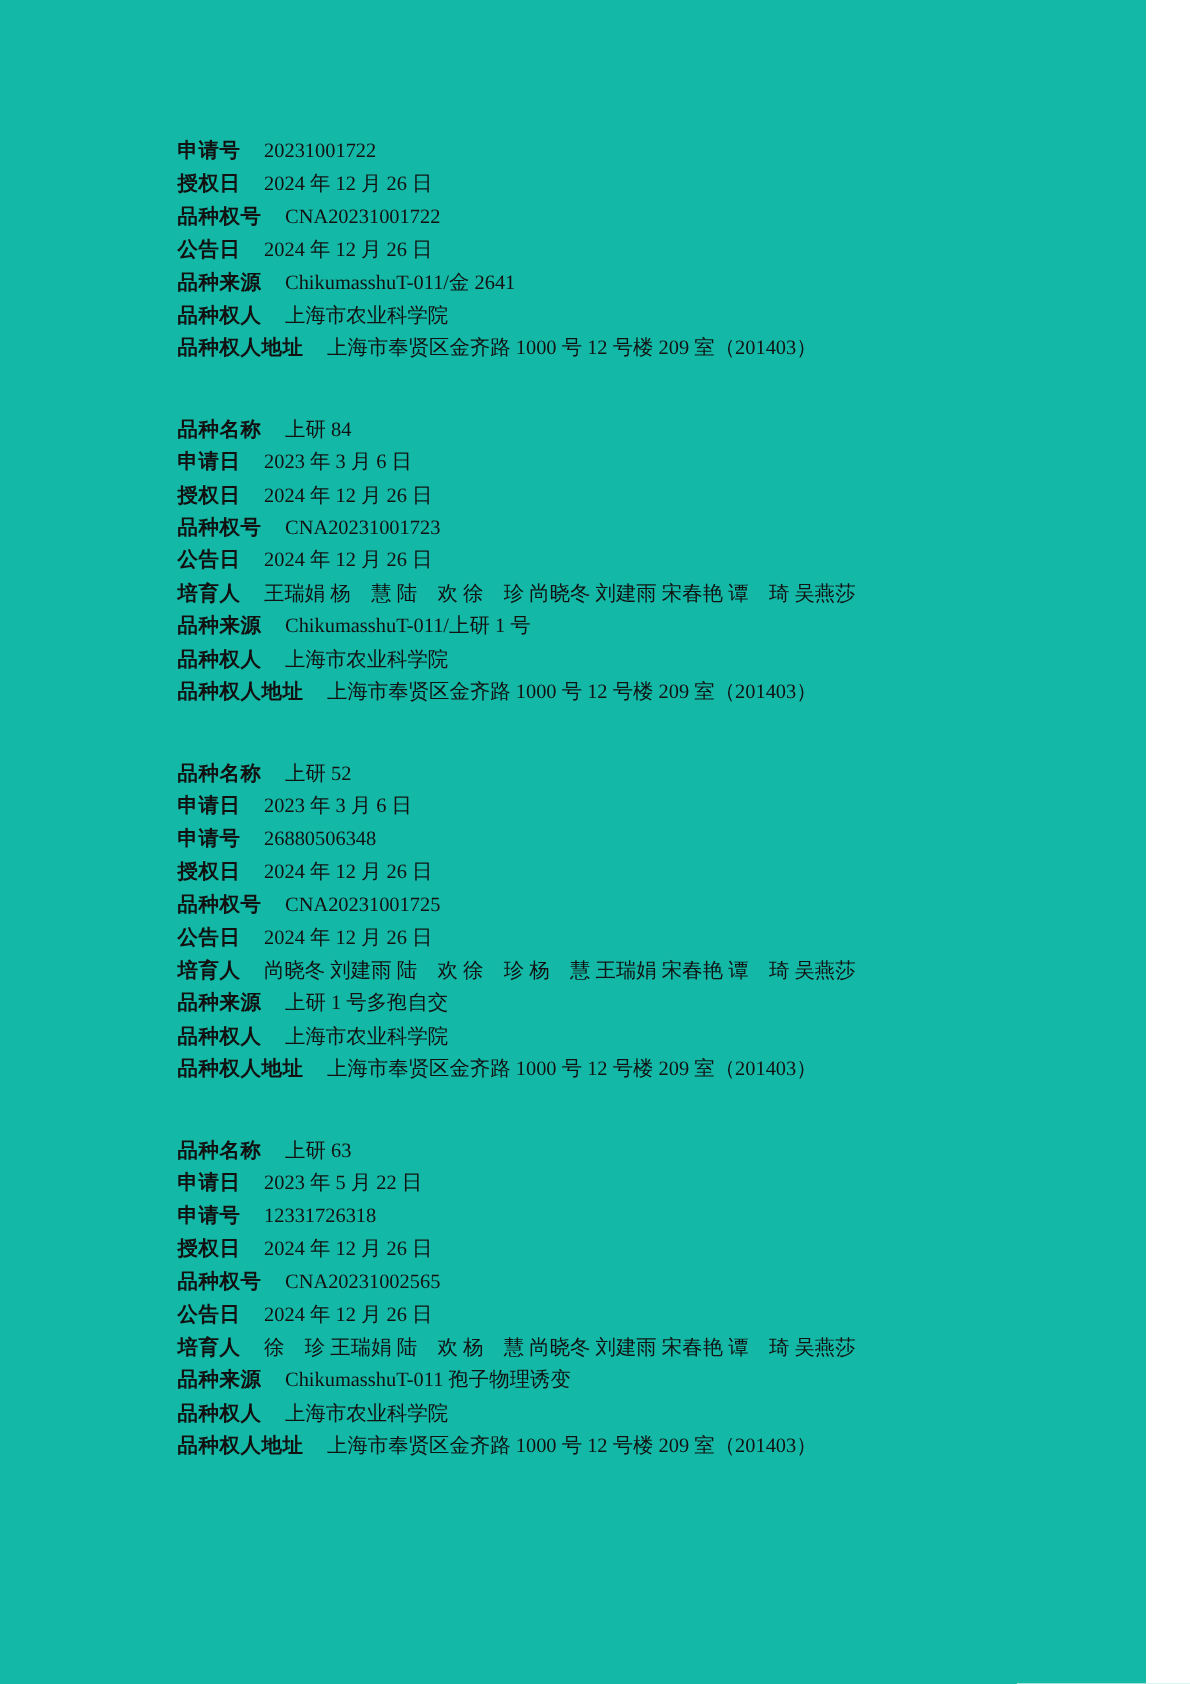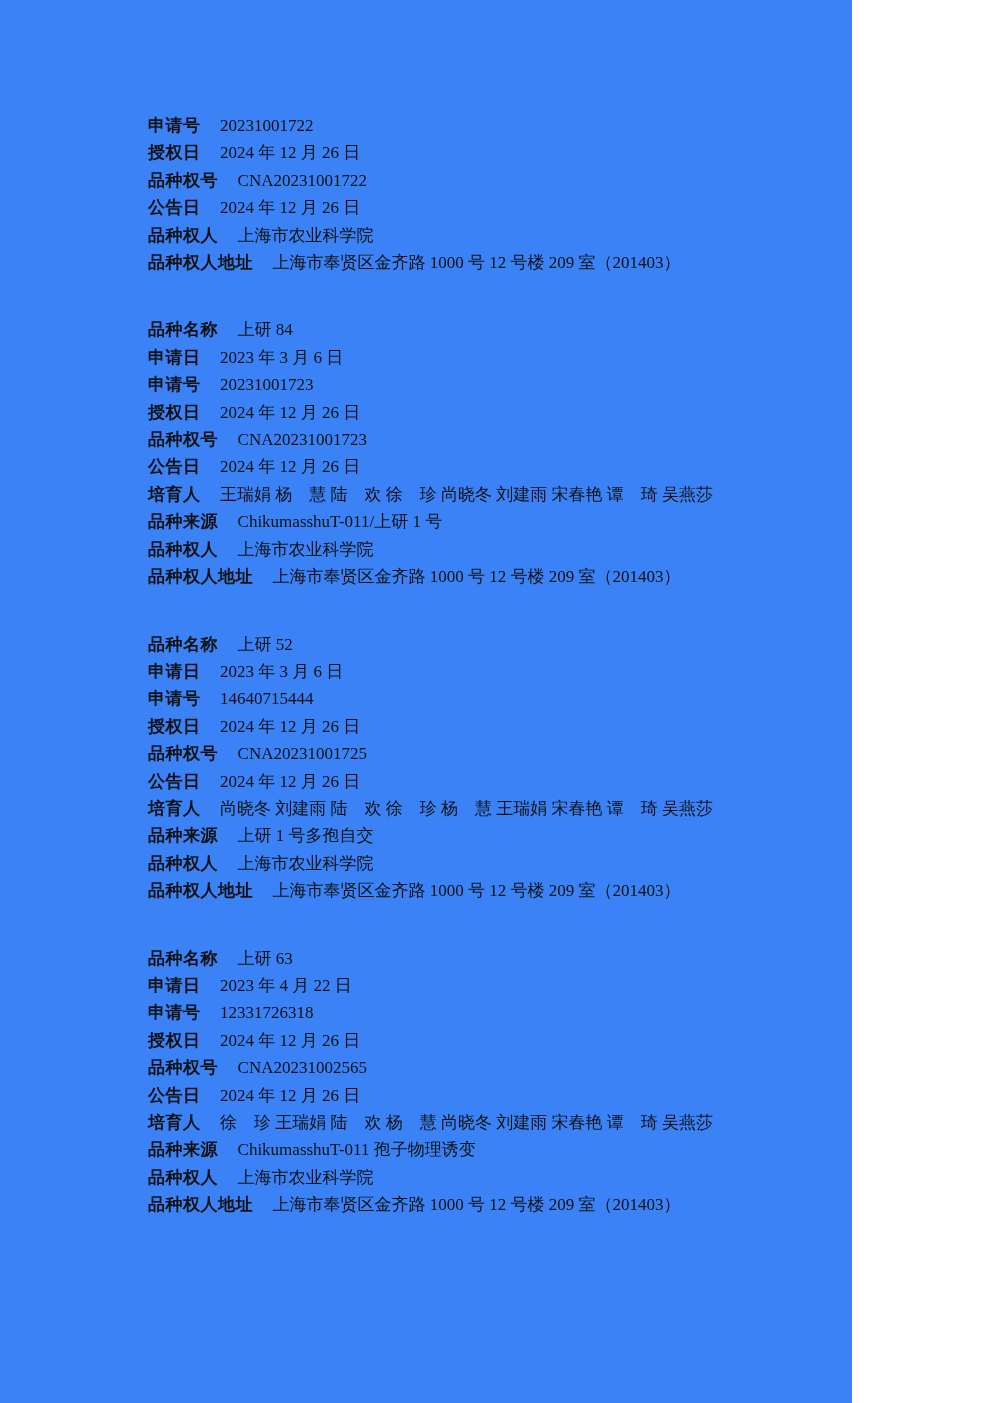--- a/index.html
+++ b/index.html
@@ -2,23 +2,23 @@
 <html lang="zh"><head>
 <meta charset="utf-8">
 <style>
   html, body {
     margin: 0;
     padding: 0;
     background: #ffffff;
   }
   .page {
     position: relative;
-    width: 852px;
+    width: 955px;
     height: 1403px;
-    background: #3b82f6;
+    background: #14b8a6;
     overflow: hidden;
     font-family: "Liberation Serif", "DejaVu Serif", serif;
     color: #111111;
   }
   .content {
     position: absolute;
     left: 148px;
     top: 112px;
     width: 810px;
   }
@@ -48,50 +48,50 @@
 </head>
 <body>
 
 <div class="page">
   <div class="content">
     <section class="record">
         <div class="field-row"><span class="field-label">申请号</span><span class="field-value">20231001722</span></div>
         <div class="field-row"><span class="field-label">授权日</span><span class="field-value">2024 年 12 月 26 日</span></div>
         <div class="field-row"><span class="field-label">品种权号</span><span class="field-value">CNA20231001722</span></div>
         <div class="field-row"><span class="field-label">公告日</span><span class="field-value">2024 年 12 月 26 日</span></div>
+        <div class="field-row"><span class="field-label">品种来源</span><span class="field-value">ChikumasshuT-011/金 2641</span></div>
         <div class="field-row"><span class="field-label">品种权人</span><span class="field-value">上海市农业科学院</span></div>
         <div class="field-row"><span class="field-label">品种权人地址</span><span class="field-value">上海市奉贤区金齐路 1000 号 12 号楼 209 室（201403）</span></div>
       </section>
     <section class="record">
         <div class="field-row"><span class="field-label">品种名称</span><span class="field-value">上研 84</span></div>
         <div class="field-row"><span class="field-label">申请日</span><span class="field-value">2023 年 3 月 6 日</span></div>
-        <div class="field-row"><span class="field-label">申请号</span><span class="field-value">20231001723</span></div>
         <div class="field-row"><span class="field-label">授权日</span><span class="field-value">2024 年 12 月 26 日</span></div>
         <div class="field-row"><span class="field-label">品种权号</span><span class="field-value">CNA20231001723</span></div>
         <div class="field-row"><span class="field-label">公告日</span><span class="field-value">2024 年 12 月 26 日</span></div>
         <div class="field-row"><span class="field-label">培育人</span><span class="field-value">王瑞娟 杨　慧 陆　欢 徐　珍 尚晓冬 刘建雨 宋春艳 谭　琦 吴燕莎</span></div>
         <div class="field-row"><span class="field-label">品种来源</span><span class="field-value">ChikumasshuT-011/上研 1 号</span></div>
         <div class="field-row"><span class="field-label">品种权人</span><span class="field-value">上海市农业科学院</span></div>
         <div class="field-row"><span class="field-label">品种权人地址</span><span class="field-value">上海市奉贤区金齐路 1000 号 12 号楼 209 室（201403）</span></div>
       </section>
     <section class="record">
         <div class="field-row"><span class="field-label">品种名称</span><span class="field-value">上研 52</span></div>
         <div class="field-row"><span class="field-label">申请日</span><span class="field-value">2023 年 3 月 6 日</span></div>
-        <div class="field-row"><span class="field-label">申请号</span><span class="field-value">14640715444</span></div>
+        <div class="field-row"><span class="field-label">申请号</span><span class="field-value">26880506348</span></div>
         <div class="field-row"><span class="field-label">授权日</span><span class="field-value">2024 年 12 月 26 日</span></div>
         <div class="field-row"><span class="field-label">品种权号</span><span class="field-value">CNA20231001725</span></div>
         <div class="field-row"><span class="field-label">公告日</span><span class="field-value">2024 年 12 月 26 日</span></div>
         <div class="field-row"><span class="field-label">培育人</span><span class="field-value">尚晓冬 刘建雨 陆　欢 徐　珍 杨　慧 王瑞娟 宋春艳 谭　琦 吴燕莎</span></div>
         <div class="field-row"><span class="field-label">品种来源</span><span class="field-value">上研 1 号多孢自交</span></div>
         <div class="field-row"><span class="field-label">品种权人</span><span class="field-value">上海市农业科学院</span></div>
         <div class="field-row"><span class="field-label">品种权人地址</span><span class="field-value">上海市奉贤区金齐路 1000 号 12 号楼 209 室（201403）</span></div>
       </section>
     <section class="record">
         <div class="field-row"><span class="field-label">品种名称</span><span class="field-value">上研 63</span></div>
-        <div class="field-row"><span class="field-label">申请日</span><span class="field-value">2023 年 4 月 22 日</span></div>
+        <div class="field-row"><span class="field-label">申请日</span><span class="field-value">2023 年 5 月 22 日</span></div>
         <div class="field-row"><span class="field-label">申请号</span><span class="field-value">12331726318</span></div>
         <div class="field-row"><span class="field-label">授权日</span><span class="field-value">2024 年 12 月 26 日</span></div>
         <div class="field-row"><span class="field-label">品种权号</span><span class="field-value">CNA20231002565</span></div>
         <div class="field-row"><span class="field-label">公告日</span><span class="field-value">2024 年 12 月 26 日</span></div>
         <div class="field-row"><span class="field-label">培育人</span><span class="field-value">徐　珍 王瑞娟 陆　欢 杨　慧 尚晓冬 刘建雨 宋春艳 谭　琦 吴燕莎</span></div>
         <div class="field-row"><span class="field-label">品种来源</span><span class="field-value">ChikumasshuT-011 孢子物理诱变</span></div>
         <div class="field-row"><span class="field-label">品种权人</span><span class="field-value">上海市农业科学院</span></div>
         <div class="field-row"><span class="field-label">品种权人地址</span><span class="field-value">上海市奉贤区金齐路 1000 号 12 号楼 209 室（201403）</span></div>
       </section>
   </div>

